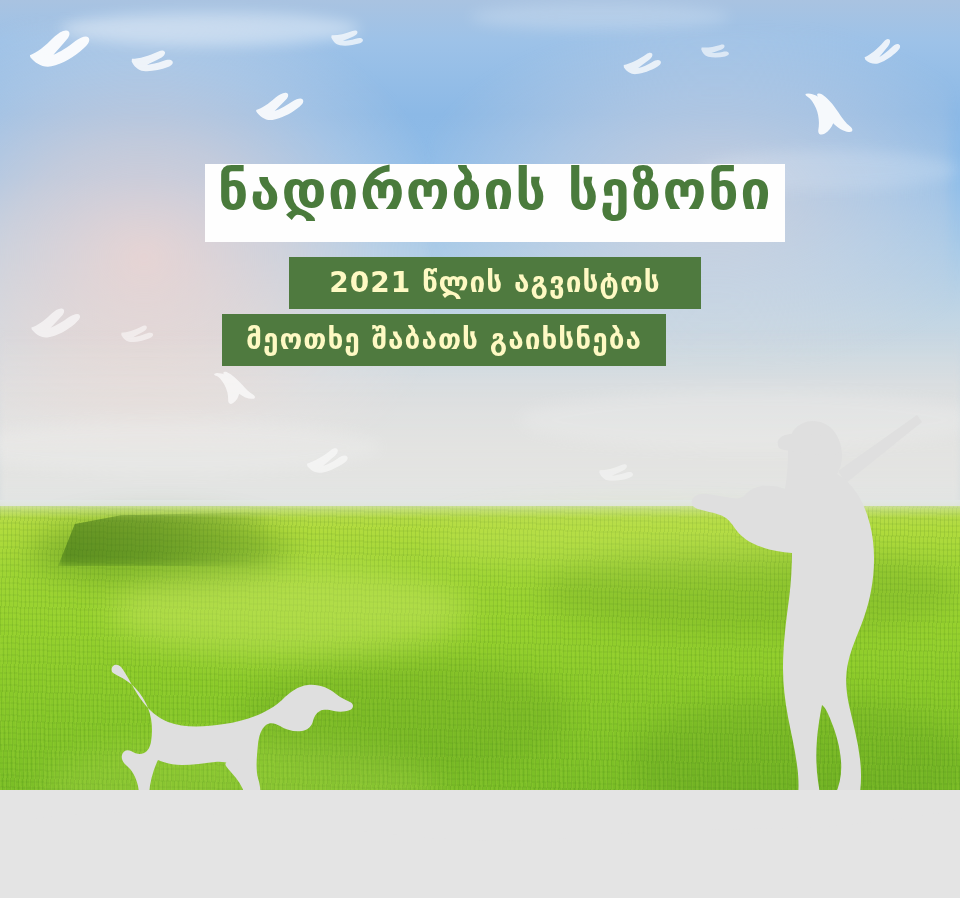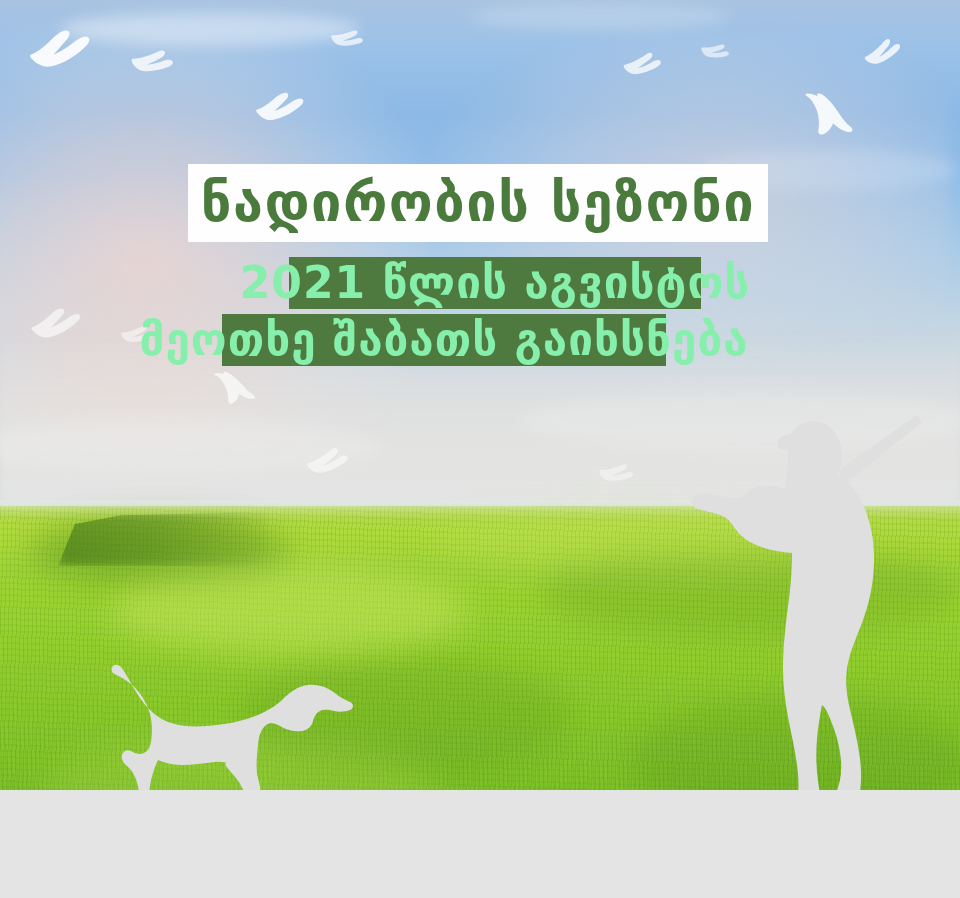--- a/index.html
+++ b/index.html
@@ -162,27 +162,27 @@
 
   
   .silhouette {
     position: absolute;
   }
   .silhouette svg { display: block; }
 
   
   .headline-banner {
     position: absolute;
-    left: 188px;
+    left: 205px;
     top: 164px;
     width: 580px;
     height: 78px;
     background: #fefefe;
     display: flex;
-    align-items: center;
+    align-items: flex-start;
     justify-content: center;
   }
   .headline-text {
     color: #4a7b3c;
     font-size: 54px;
     font-weight: bold;
     letter-spacing: 1.5px;
     line-height: 1;
     white-space: nowrap;
     font-family: "DejaVu Sans", "Liberation Sans", sans-serif;
@@ -201,22 +201,22 @@
     width: 412px;
     height: 52px;
   }
   .sub-line-2 {
     left: 222px;
     top: 314px;
     width: 444px;
     height: 52px;
   }
   .sub-text {
-    color: #86efac;
-    font-size: 44px;
+    color: #fef9c3;
+    font-size: 28px;
     font-weight: bold;
     letter-spacing: 1px;
     line-height: 1;
     white-space: nowrap;
     font-family: "DejaVu Sans", "Liberation Sans", sans-serif;
   }
 </style>
 </head>
 <body>
 

